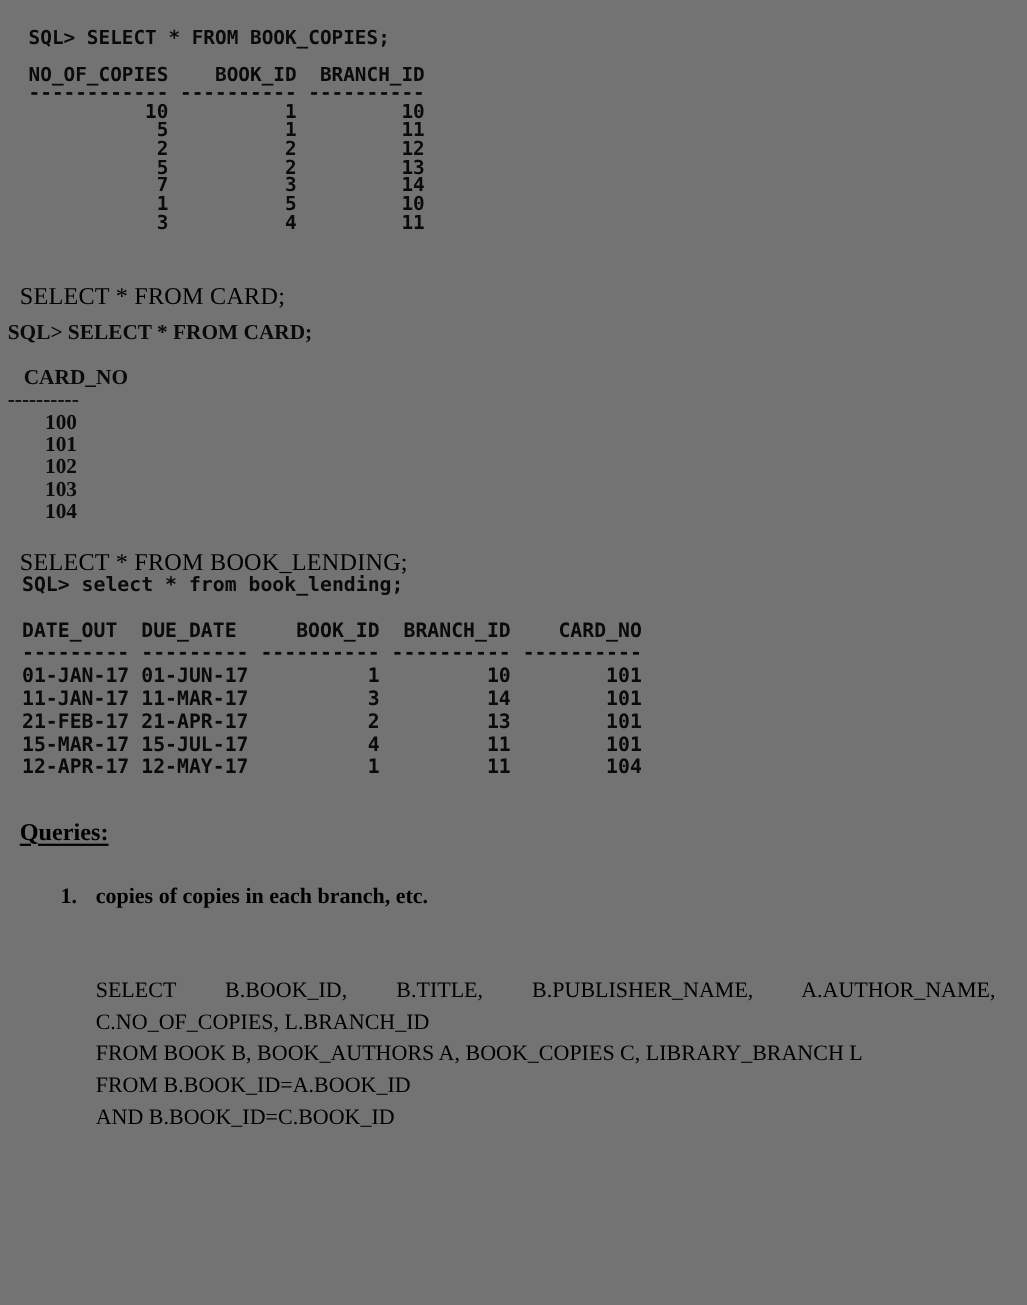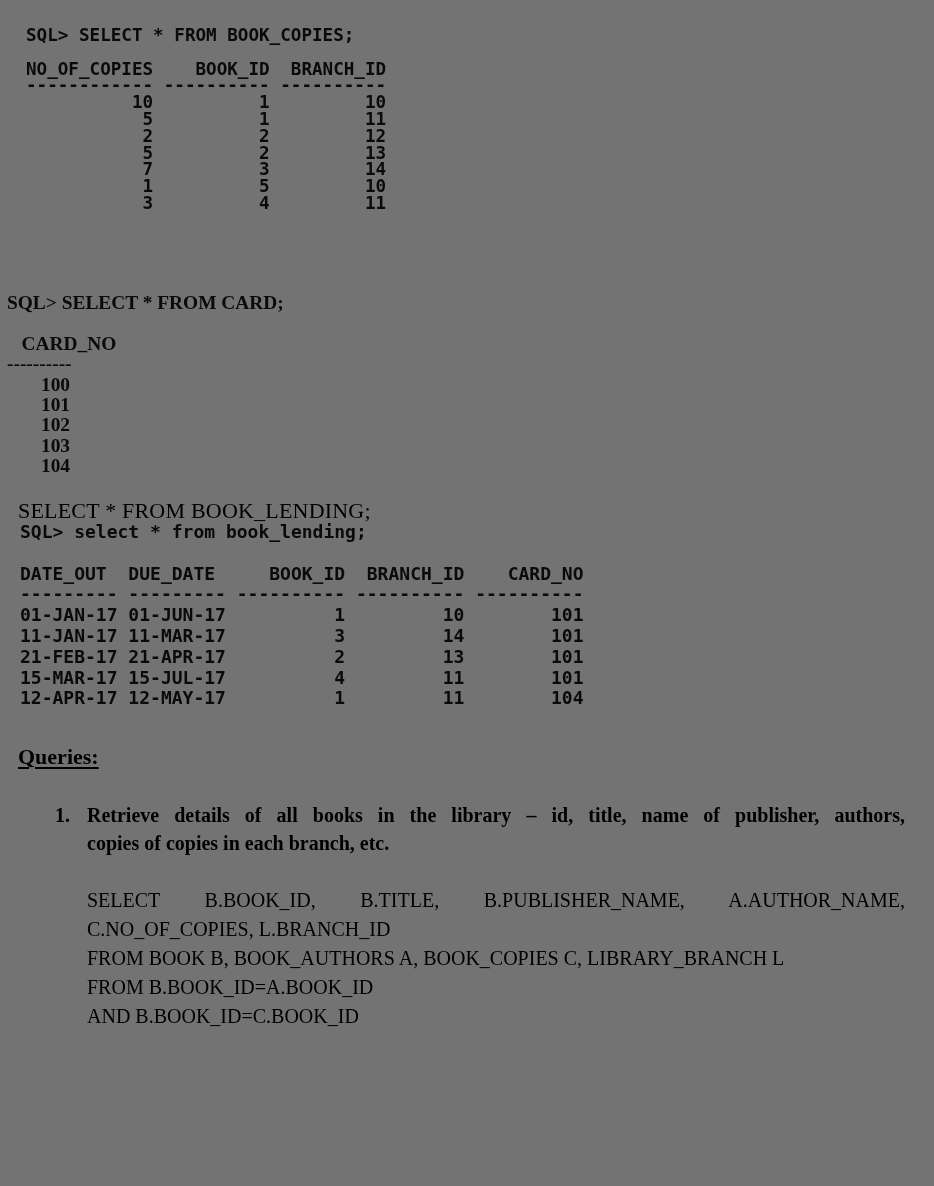--- a/index.html
+++ b/index.html
@@ -82,20 +82,21 @@
 NO_OF_COPIES    BOOK_ID  BRANCH_ID
 ------------ ---------- ----------
           10          1         10
            5          1         11
            2          2         12
            5          2         13
            7          3         14
            1          5         10
            3          4         11</pre>
 
+  <div class="serif heading h-card">SELECT * FROM CARD;</div>
 
   <pre class="mono block-card">SQL&gt; SELECT * FROM CARD;
 
    CARD_NO
 ----------
        100
        101
        102
        103
        104</pre>
@@ -110,21 +111,20 @@
 11-JAN-17 11-MAR-17          3         14        101
 21-FEB-17 21-APR-17          2         13        101
 15-MAR-17 15-JUL-17          4         11        101
 12-APR-17 12-MAY-17          1         11        104</pre>
 
   <div class="serif queries-heading">Queries:</div>
 
   <div class="serif query-item">
     <div class="item-number">1.</div>
     <div class="item-text">
-      <div class="line stretch">Retrieve details of all books in the library – id, title, name of publisher, authors,</div>
       <div class="line">copies of copies in each branch, etc.</div>
     </div>
   </div>
 
   <div class="serif sql-text">
     <div class="line stretch">SELECT B.BOOK_ID, B.TITLE, B.PUBLISHER_NAME, A.AUTHOR_NAME,</div>
     <div class="line">C.NO_OF_COPIES, L.BRANCH_ID</div>
     <div class="line">FROM BOOK B, BOOK_AUTHORS A, BOOK_COPIES C, LIBRARY_BRANCH L</div>
     <div class="line">FROM B.BOOK_ID=A.BOOK_ID</div>
     <div class="line">AND B.BOOK_ID=C.BOOK_ID</div>

